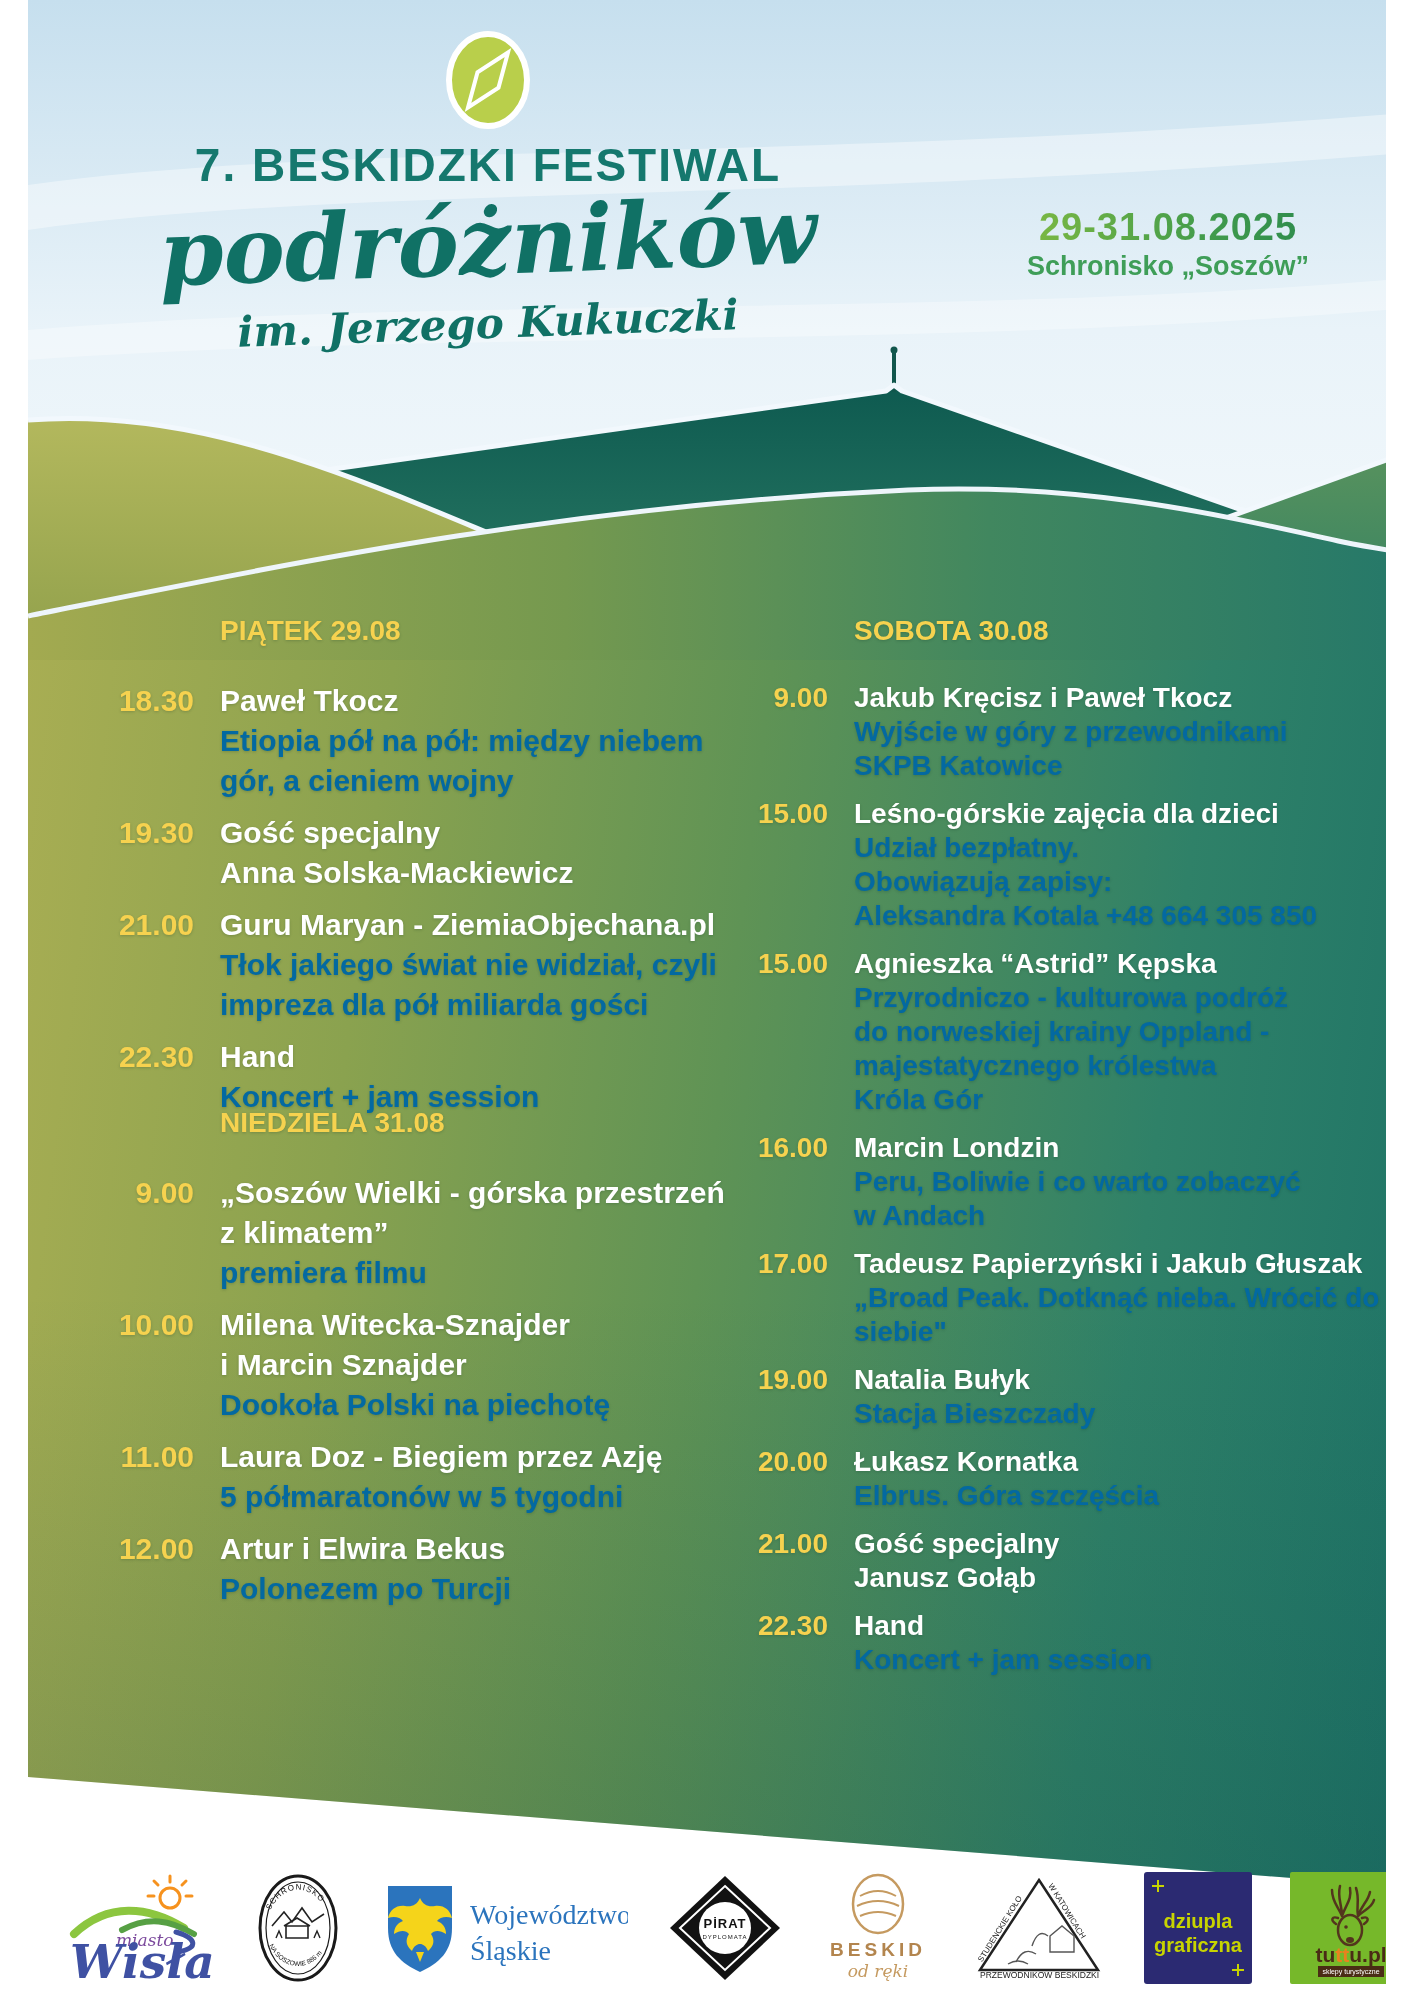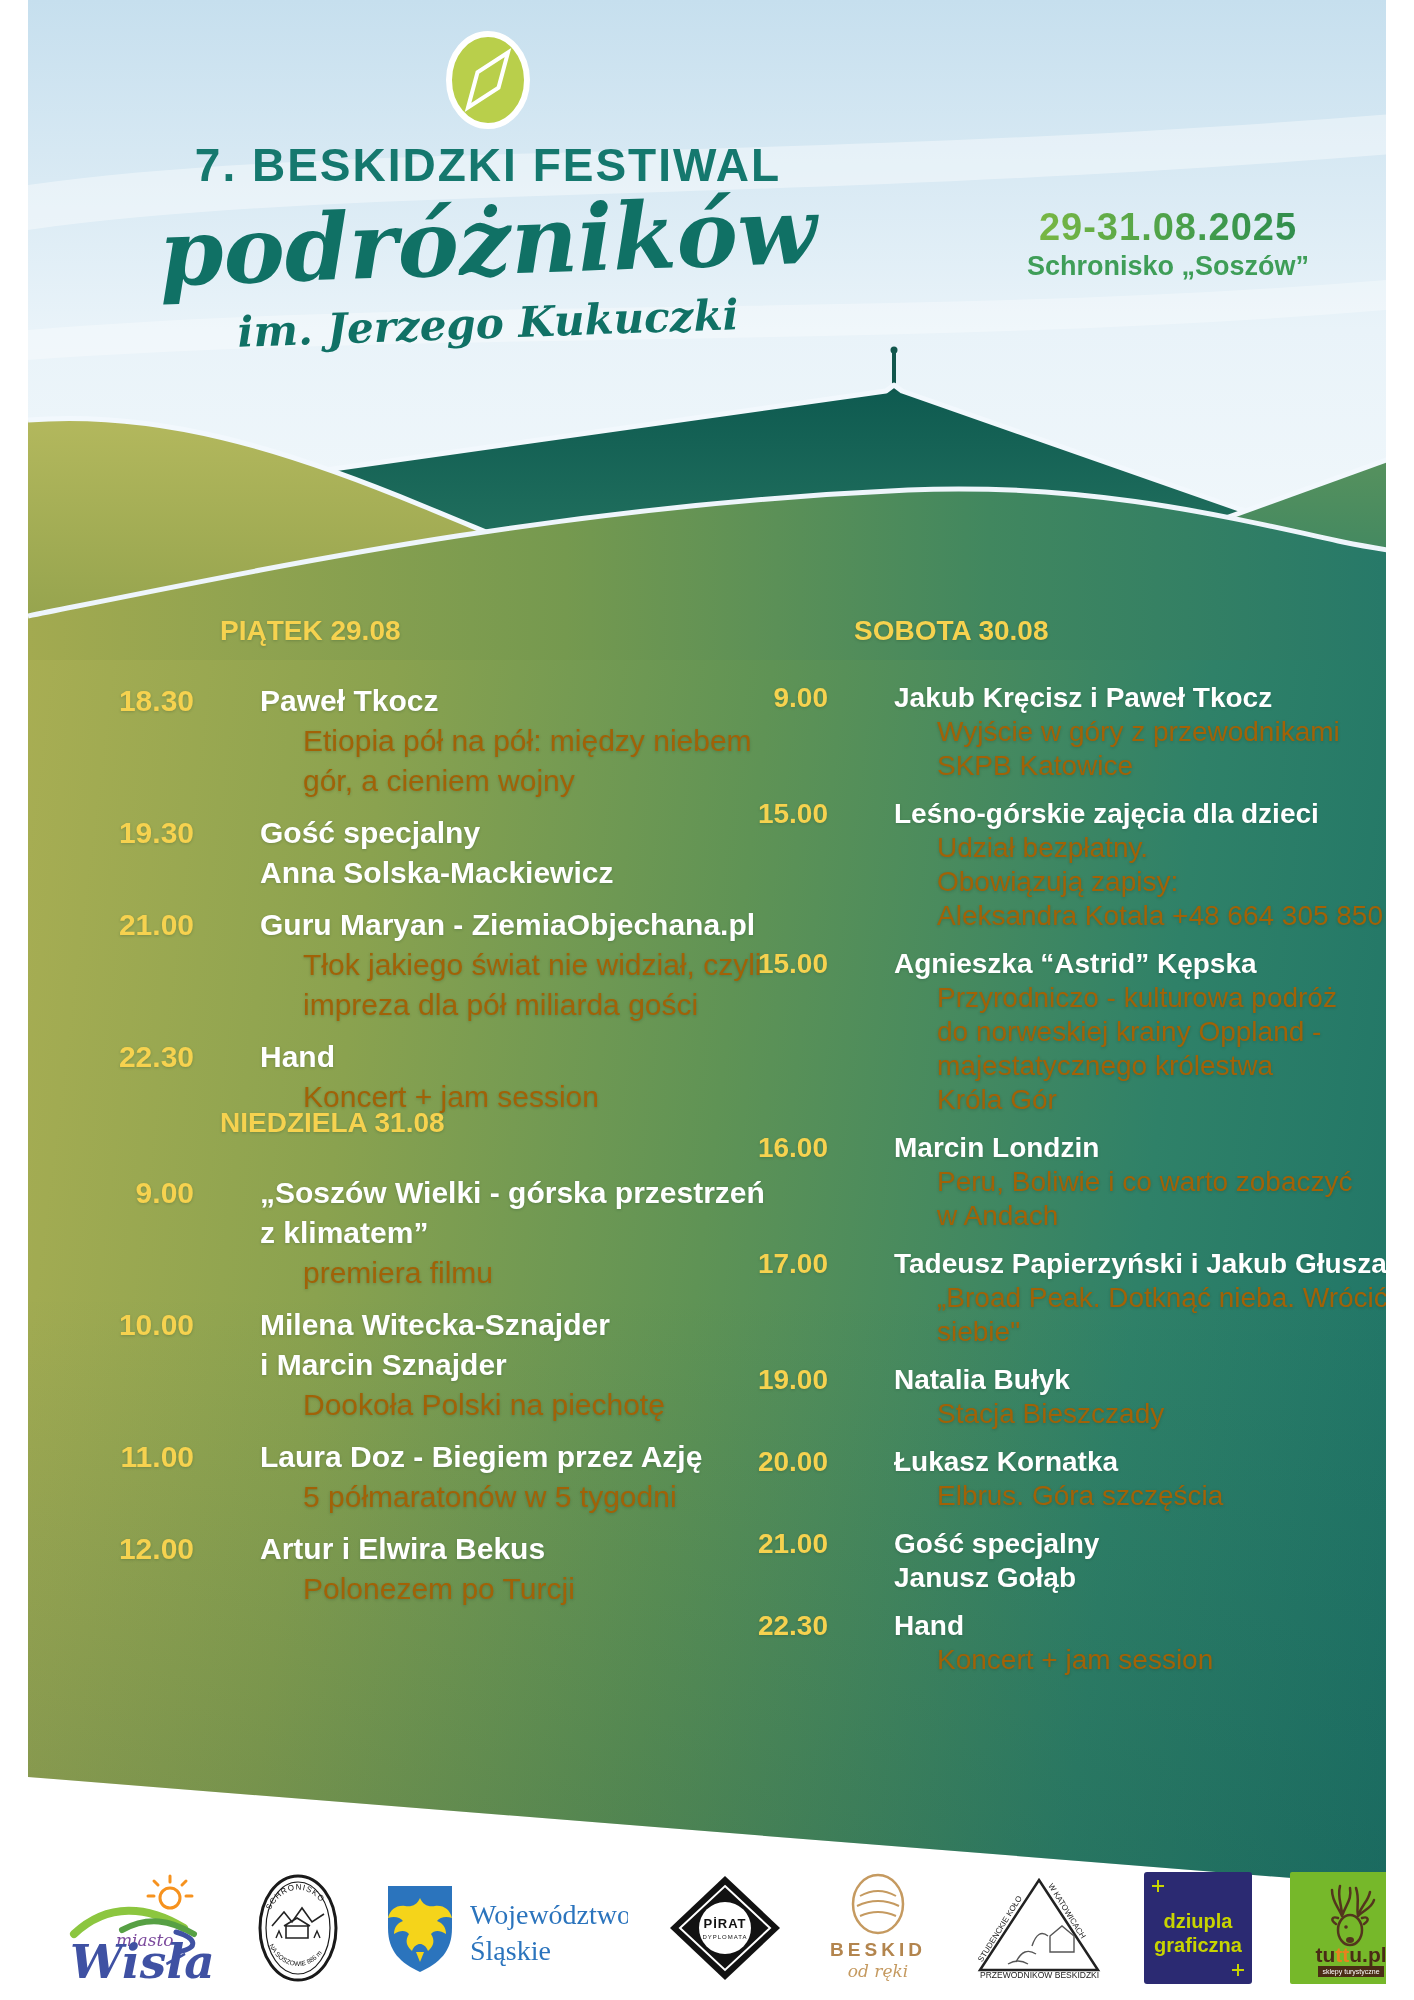--- a/index.html
+++ b/index.html
@@ -34,25 +34,25 @@
 
   
   .day{position:absolute;z-index:3;color:#ffffff;text-shadow:0 1px 3px rgba(15,45,35,.22);}
   .day-label{margin:0 0 26px 0;font-weight:700;color:#f6d24f;font-size:28px;line-height:49px;
     padding-left:calc(var(--timew) + 26px);}
   .col-left{left:48px;width:690px;font-size:30px;line-height:40px;--timew:118px;--egap:12px;}
   .col-right{left:628px;width:786px;font-size:28px;line-height:34px;--timew:172px;--egap:14px;}
   .friday{top:606px;}
   .saturday{top:606px;}
   .sunday{top:1098px;}
-  .event{display:flex;margin-bottom:var(--egap);gap:40px;}
+  .event{display:flex;margin-bottom:var(--egap);}
   .event-time{width:var(--timew);text-align:right;margin-right:26px;color:#f6d24f;font-weight:700;flex:none;}
   .event-body{flex:1;min-width:0;}
   .event-title{font-weight:700;white-space:pre-line;}
-  .event-desc{font-weight:400;white-space:pre-line;color:#a16207;margin-left:43px;}
+  .event-desc{font-weight:700;white-space:pre-line;color:#0369a1;}
 
   
   .logos{position:absolute;top:1872px;left:0;width:1414px;display:flex;justify-content:center;
     align-items:center;gap:38px;z-index:3;}
   .logo{flex:none;}
 </style>
 </head>
 <body>
 
 <div class="poster">

